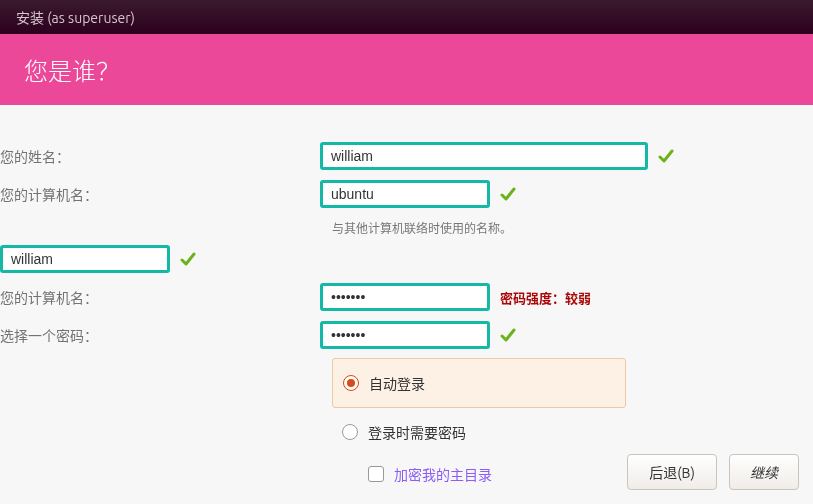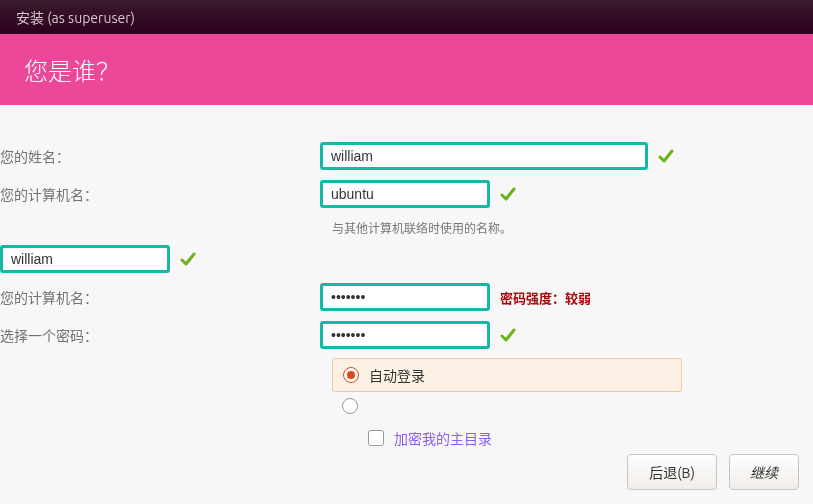--- a/index.html
+++ b/index.html
@@ -82,26 +82,26 @@
       color: #aa0808;
       font-weight: bold;
     }
     .radio-group {
       margin-left: 332px;
       margin-top: 4px;
     }
     .radio-row {
       display: flex;
       align-items: center;
-      padding: 6px 10px;
+      padding: 14px 10px;
       font-size: 14px;
       color: #333;
       gap: 10px;
       border-radius: 3px;
-      width: 350px;
+      width: 294px;
     }
     .radio-row.selected {
       background: #fdf0e4;
       border: 1px solid #f0c9a3;
     }
     .radio-circle {
       width: 16px;
       height: 16px;
       border-radius: 50%;
       border: 1px solid #999;
@@ -219,20 +219,21 @@
     </div>
   </div>
 
   <div class="radio-group">
     <div class="radio-row selected">
       <span class="radio-circle checked"></span>
       <span>自动登录</span>
     </div>
     <div class="radio-row">
       <span class="radio-circle"></span>
+      <span>登录时需要密码</span>
     </div>
     <div class="checkbox-row">
       <span class="checkbox-box"></span>
       <span>加密我的主目录</span>
     </div>
   </div>
 
   <div class="footer">
     <div class="btn">后退(B)</div>
     <div class="btn btn-continue">继续</div>

